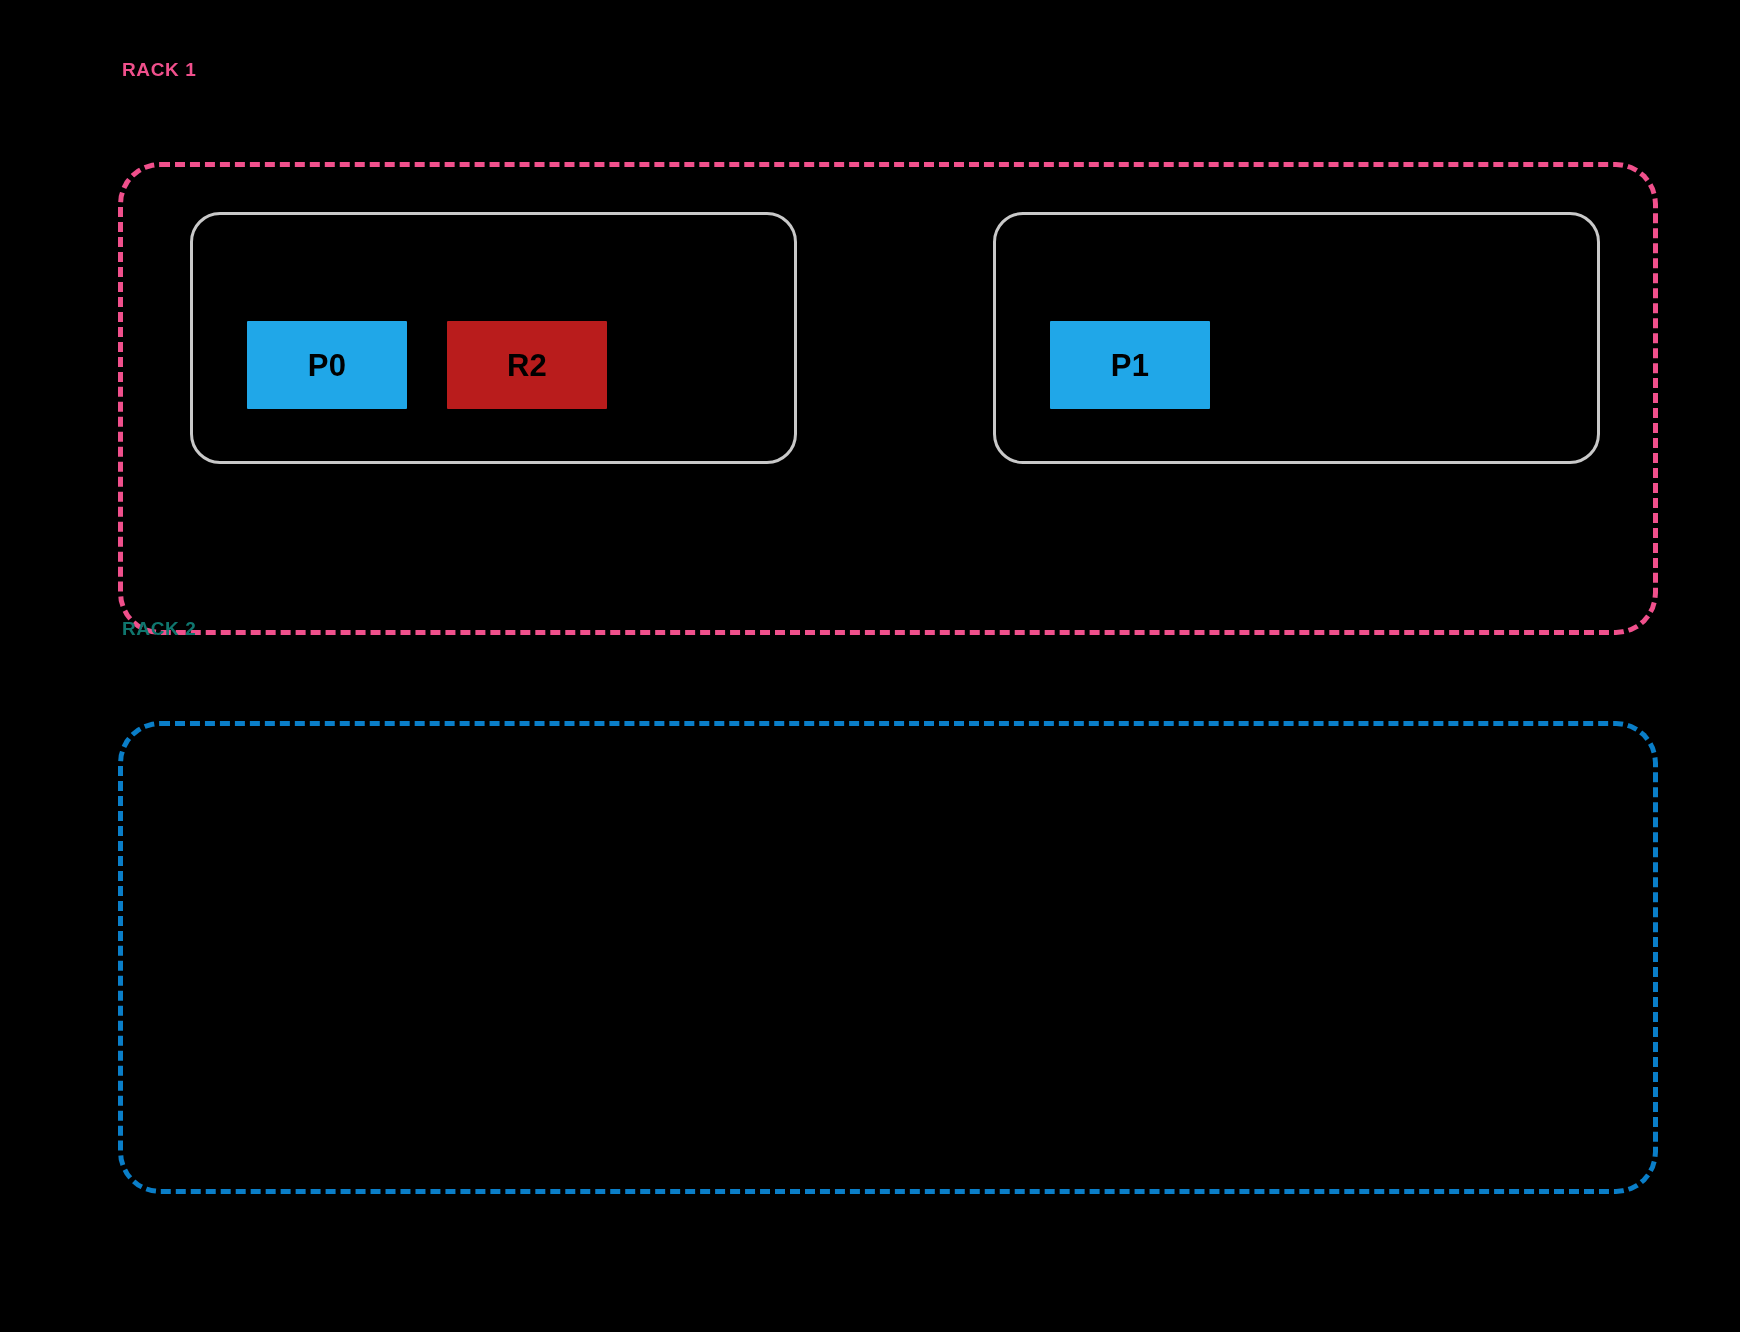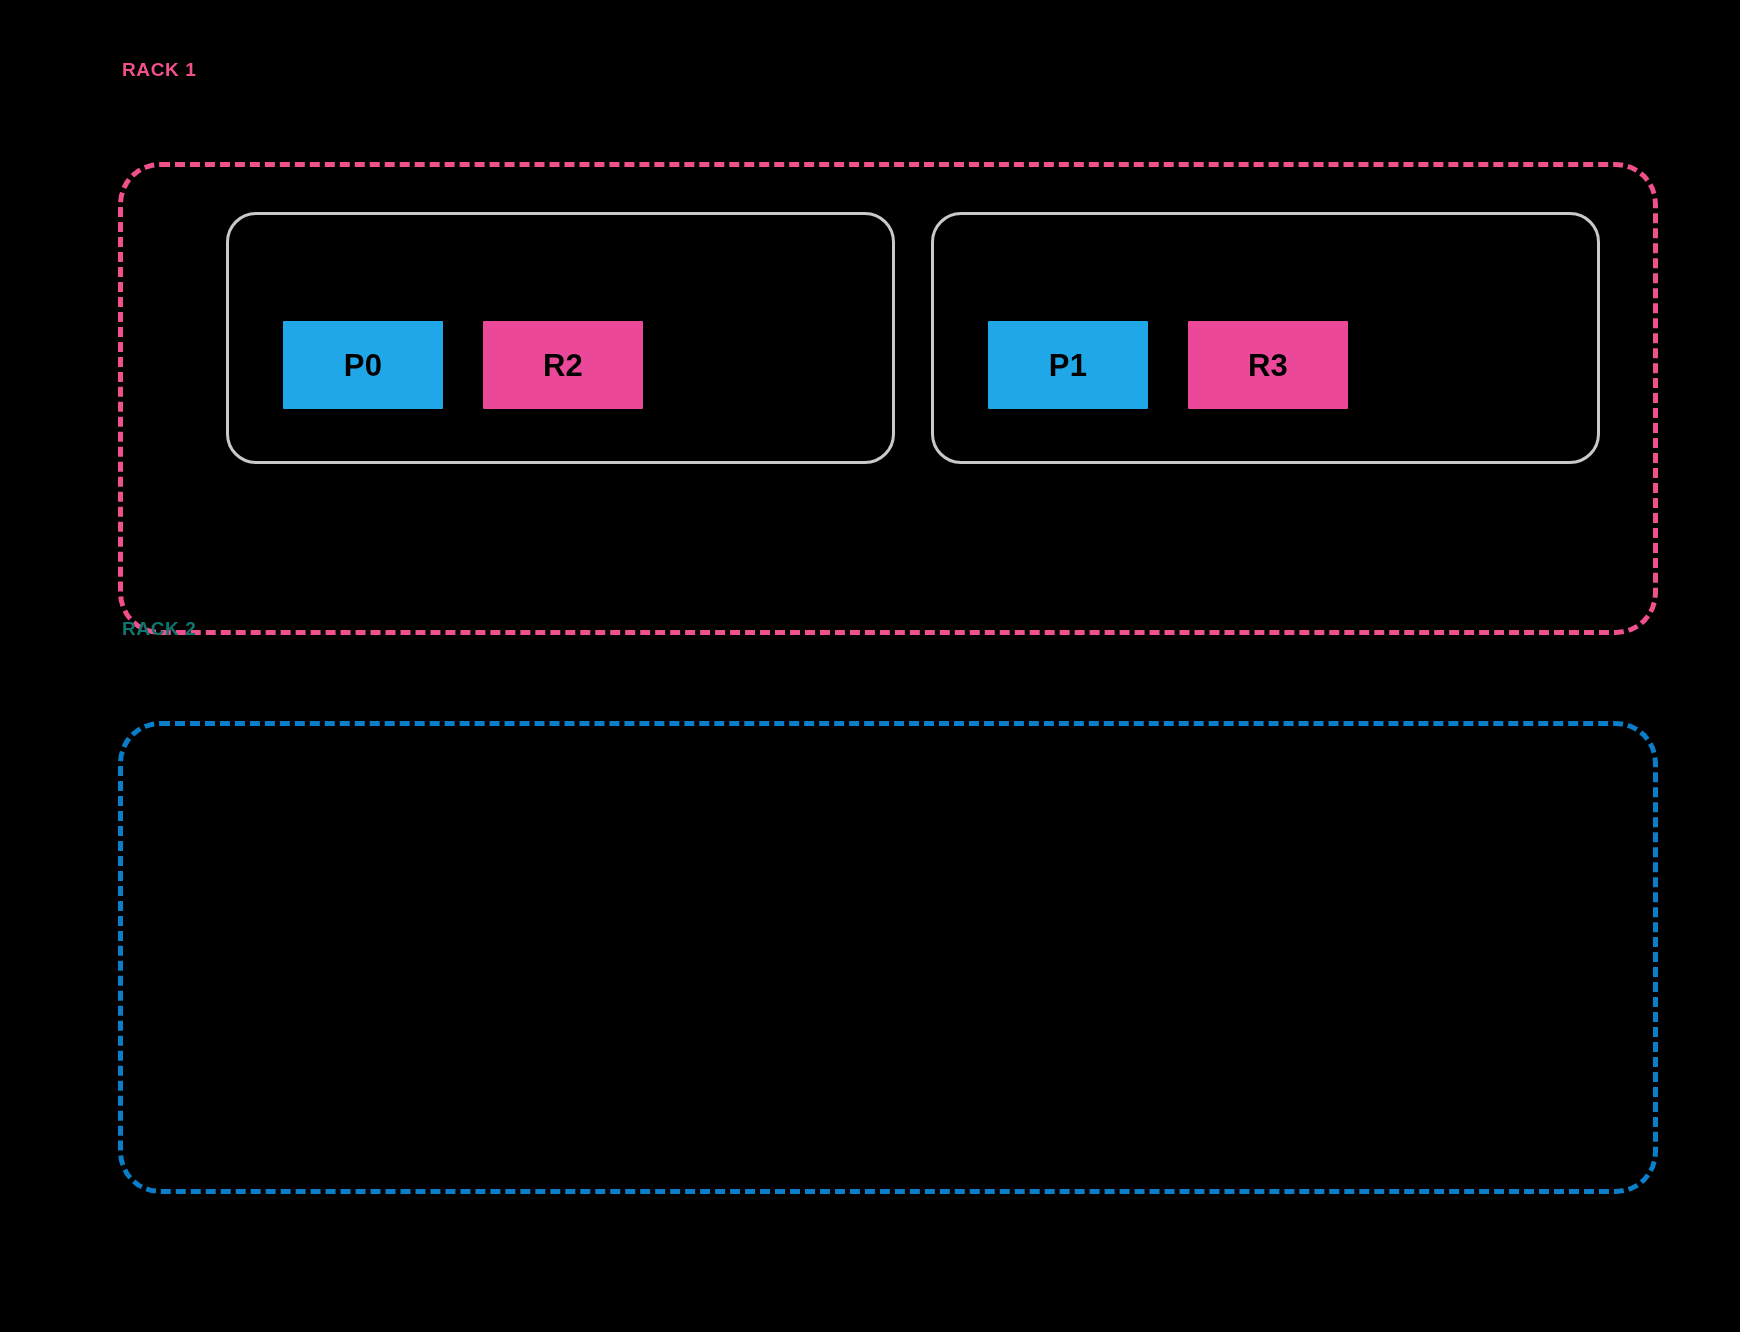--- a/index.html
+++ b/index.html
@@ -63,29 +63,28 @@
     top: 45px;
     width: 1410px;
     height: 252px;
     display: flex;
     justify-content: space-between;
     align-items: stretch;
   }
 
   .broker {
     position: relative;
-    width: 676px;
+    width: 607px;
     box-sizing: border-box;
     border: 3px solid #C9C9C9;
     border-radius: 30px;
     background: transparent;
     display: flex;
     align-items: flex-end;
     padding: 0 16px 52px 54px;
-    margin-left: 36px;
   }
 
   .node-list {
     display: flex;
     flex-direction: row;
     gap: 40px;
   }
 
   .node {
     width: 160px;
@@ -94,21 +93,21 @@
     align-items: center;
     justify-content: center;
     color: #000000;
     font-size: 31px;
     font-weight: bold;
     letter-spacing: 0.3px;
     line-height: 1;
     border-radius: 1px;
   }
   .node.leader  { background: #20A7E8; }
-  .node.replica { background: #ec4899; text-align: right; }
+  .node.replica { background: #b91c1c; text-align: right; }
 </style>
 </head>
 <body>
 
 <div id="canvas">
 
   <div class="rack-group rack-1">
     <div class="rack-label">RACK 1</div>
 
     <div class="rack-box">
@@ -117,21 +116,20 @@
         <div class="broker">
           <div class="node-list">
             <div class="node leader">P0</div>
             <div class="node replica">R2</div>
           </div>
         </div>
 
         <div class="broker">
           <div class="node-list">
             <div class="node leader">P1</div>
-            <div class="node replica">R3</div>
           </div>
         </div>
 
       </div>
     </div>
   </div>
 
   <div class="rack-group rack-2">
     <div class="rack-label">RACK 2</div>
 

